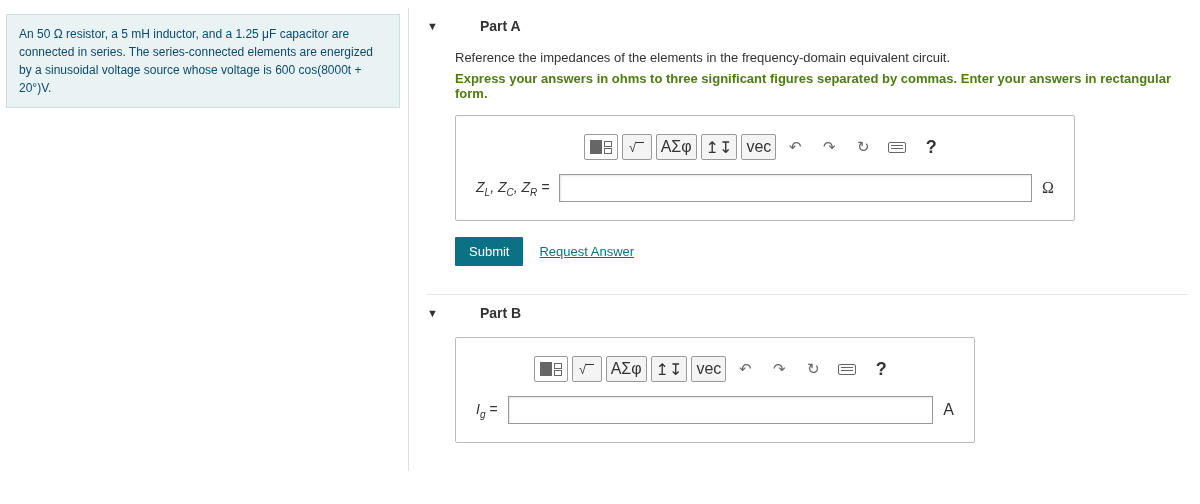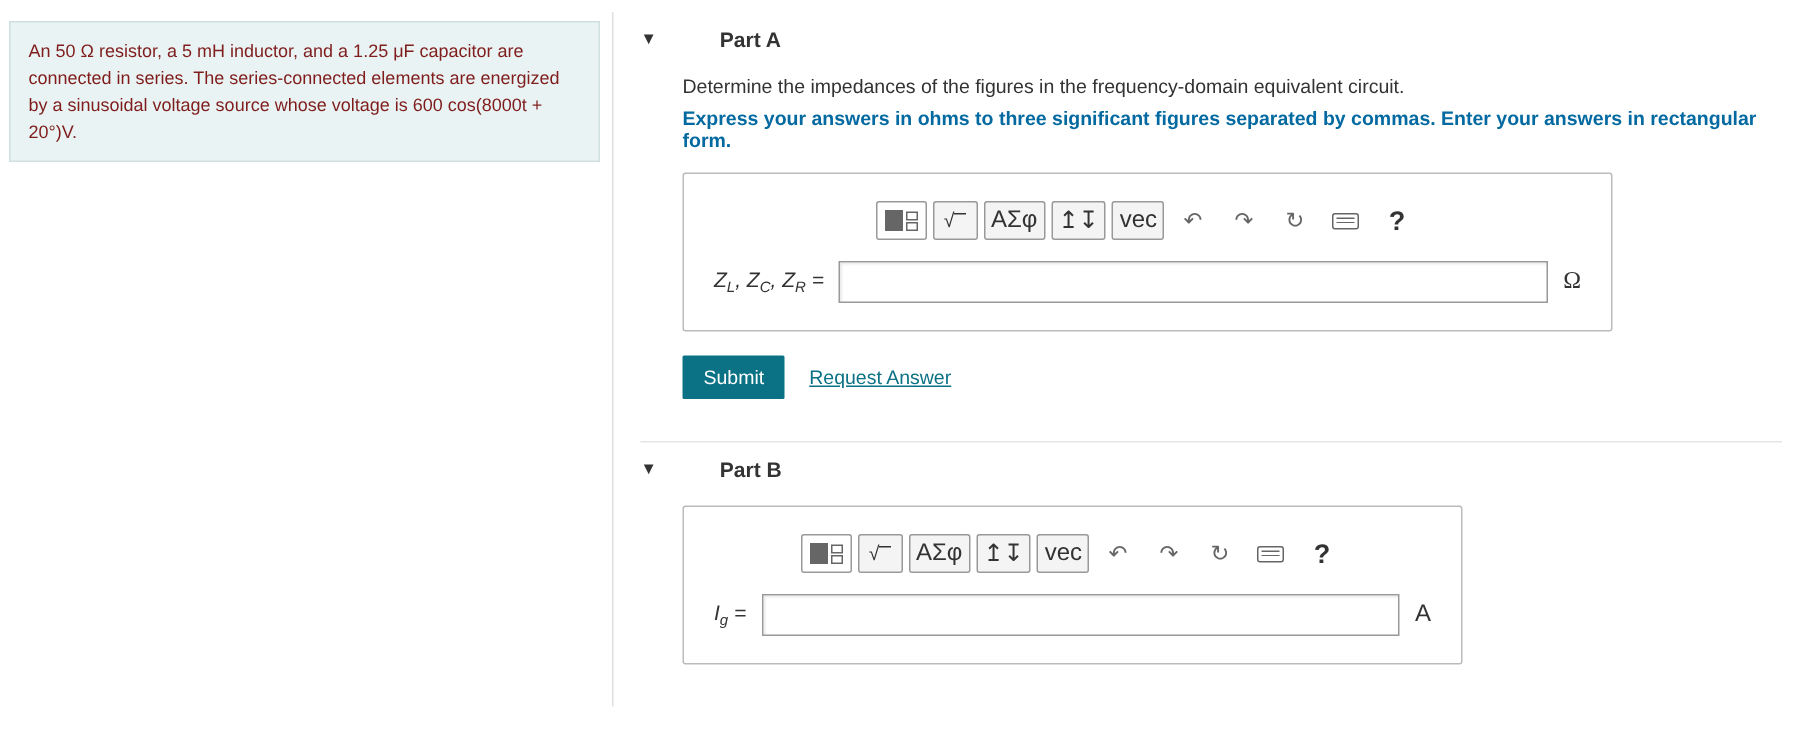--- a/index.html
+++ b/index.html
@@ -1,28 +1,28 @@
 <!DOCTYPE html>
 <html><head>
 <meta charset="utf-8">
 <style>
   * { box-sizing: border-box; margin: 0; padding: 0; }
   body { font-family: Arial, Helvetica, sans-serif; font-size: 13px; color: #333; background: #fff; width: 1200px; }
   .page { display: flex; padding: 8px 0 20px 0; gap: 8px; }
   .left-col { width: 400px; padding: 6px 0 0 6px; }
-  .context-box { background: #eaf3f3; border: 1px solid #d0e0e0; padding: 10px 12px; font-size: 12px; line-height: 1.5; color: #7f1d1d; }
+  .context-box { background: #eaf3f3; border: 1px solid #d0e0e0; padding: 10px 12px; font-size: 12px; line-height: 1.5; color: #0c4a6e; }
   .right-col { flex: 1; border-left: 1px solid #e0e0e0; padding: 0 12px 0 18px; }
   .part { margin-bottom: 28px; }
   .part-header { display: flex; align-items: center; gap: 10px; padding: 10px 0 12px 0; border-top: 1px solid #e5e5e5; }
   .part-header:first-child { border-top: none; }
   .caret { font-size: 11px; color: #333; }
   .part-title { font-weight: bold; font-size: 14px; padding-left: 32px; }
   .part-body { padding: 4px 0 0 28px; }
   .prompt { font-size: 13px; color: #333; margin-bottom: 6px; }
-  .instruction { font-size: 13px; font-weight: bold; color: #0369a1; margin-bottom: 14px; }
+  .instruction { font-size: 13px; font-weight: bold; color: #4d7c0f; margin-bottom: 14px; }
   .answer-box { border: 1px solid #bbb; border-radius: 2px; padding: 18px 20px 18px 20px; width: 620px; }
   .answer-box.wide { width: 520px; }
   .toolbar { display: flex; justify-content: center; align-items: center; gap: 0; margin-bottom: 14px; }
   .toolbar-center { display: flex; align-items: center; gap: 4px; }
   .tb-btn { border: 1px solid #999; background: #f4f4f4; height: 26px; min-width: 30px; display: inline-flex; align-items: center; justify-content: center; font-size: 16px; color: #333; border-radius: 2px; cursor: pointer; padding: 0 4px; }
   .tb-btn.nb { border: none; background: none; font-size: 15px; color: #666; width: 24px; }
   .tb-btn.help { border: none; background: none; font-size: 18px; font-weight: bold; color: #333; }
   .tb-btn.kbd { border: none; background: none; }
   .tb-templ { border: 1px solid #999; background: #fff; height: 26px; width: 34px; display: inline-flex; align-items: center; justify-content: center; border-radius: 2px; cursor: pointer; }
   .templ-box { display: flex; align-items: center; gap: 2px; }
@@ -51,21 +51,21 @@
   </div>
 
   <div class="right-col">
 
     <div class="part">
       <div class="part-header">
         <span class="caret">▼</span>
         <span class="part-title">Part A</span>
       </div>
       <div class="part-body">
-        <div class="prompt">Determine the impedances of the figures in the frequency-domain equivalent circuit.</div>
+        <div class="prompt">Reference the impedances of the elements in the frequency-domain equivalent circuit.</div>
         <div class="instruction">Express your answers in ohms to three significant figures separated by commas. Enter your answers in rectangular form.</div>
 
         <div class="answer-box">
           <div class="toolbar">
             <div class="toolbar-center">
               <span class="tb-templ">
                 <span class="templ-box">
                     <span class="templ-rect"></span>
                     <span class="templ-frac">
                       <div></div>

